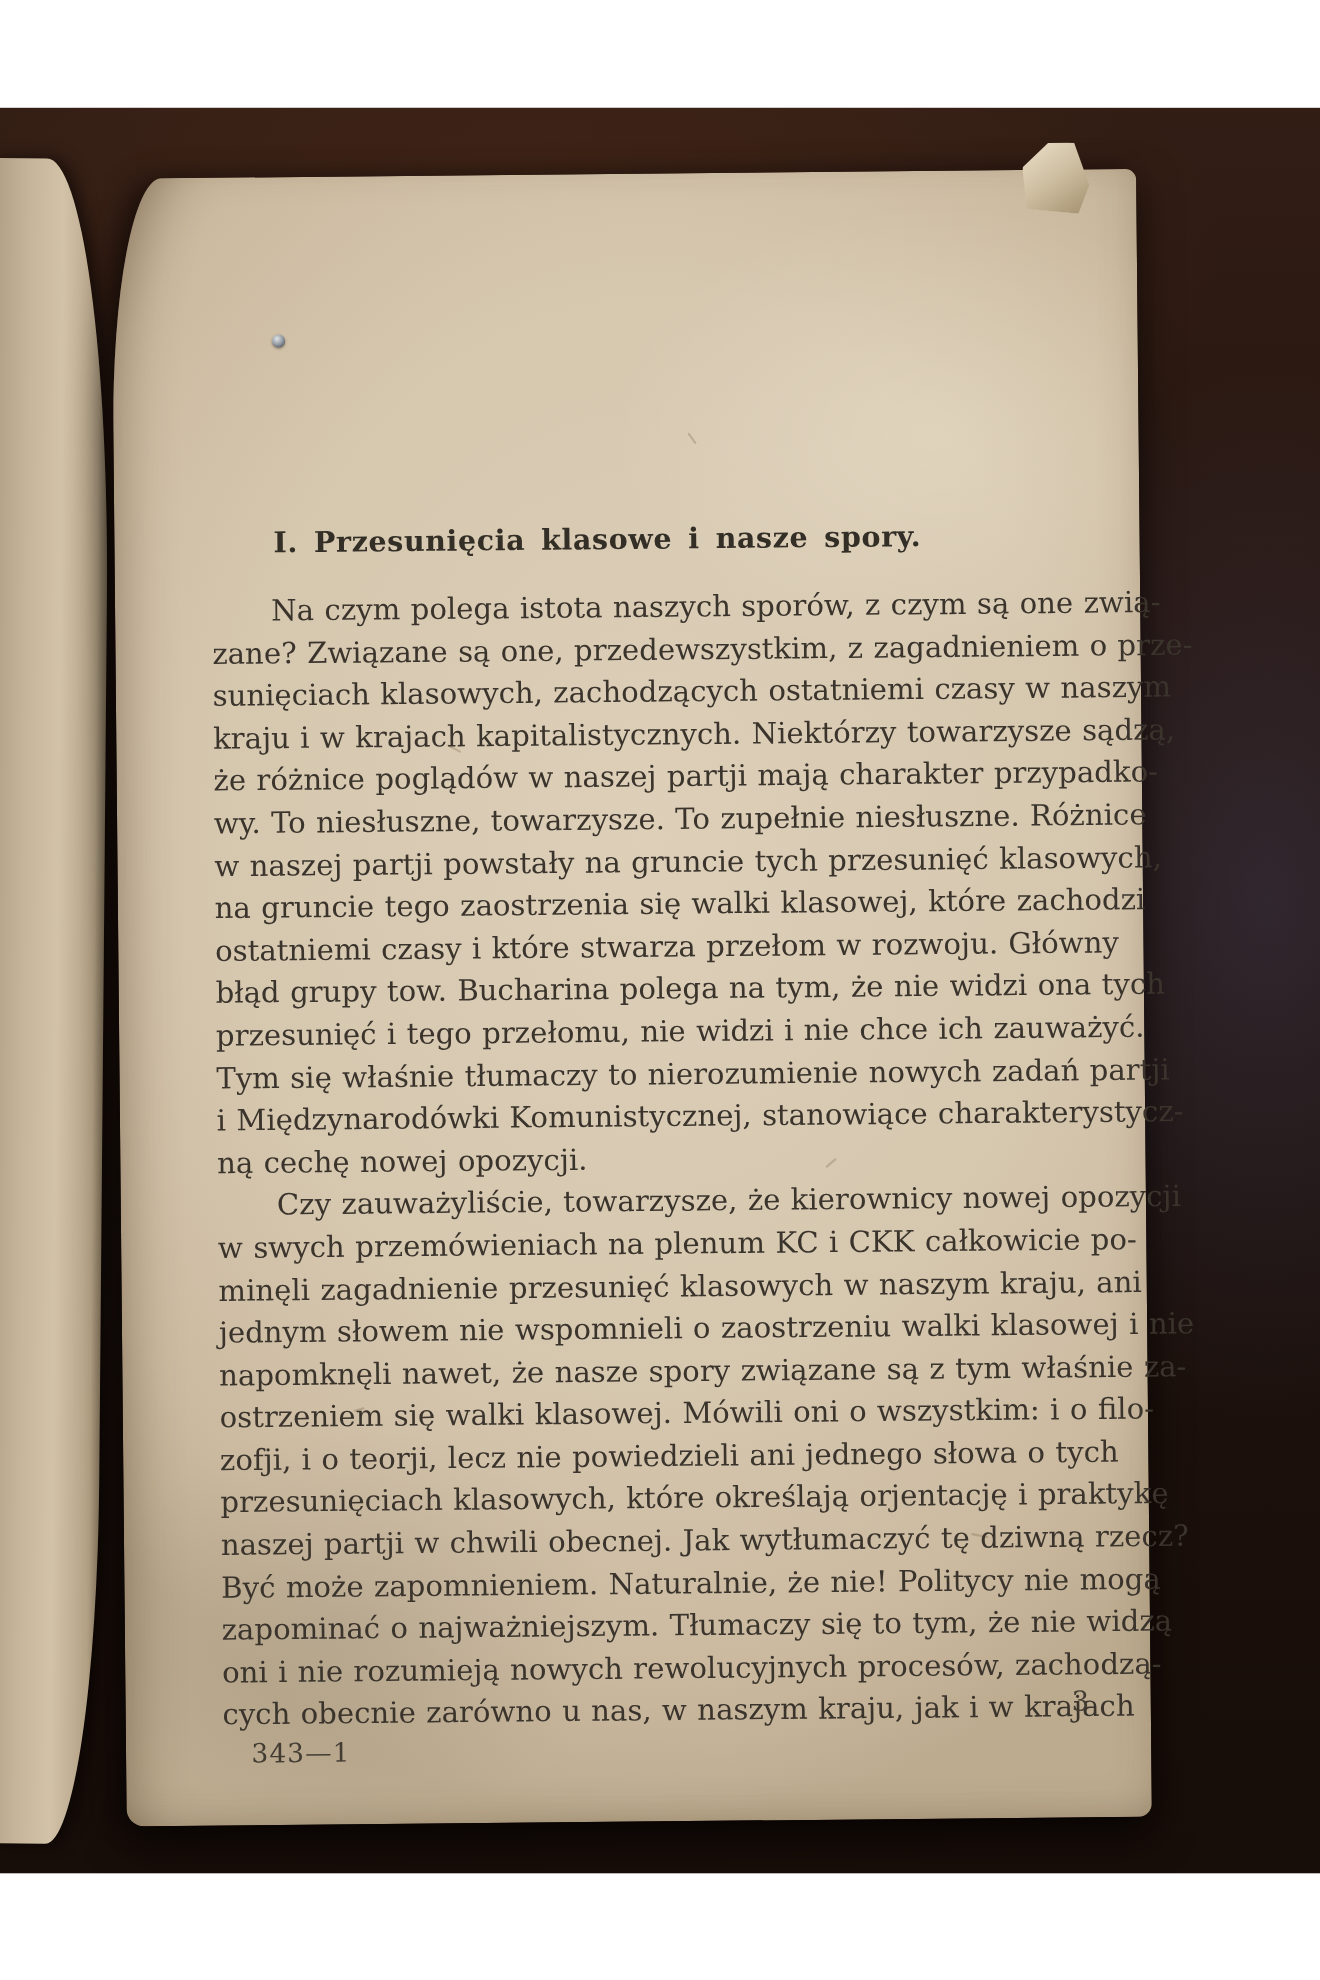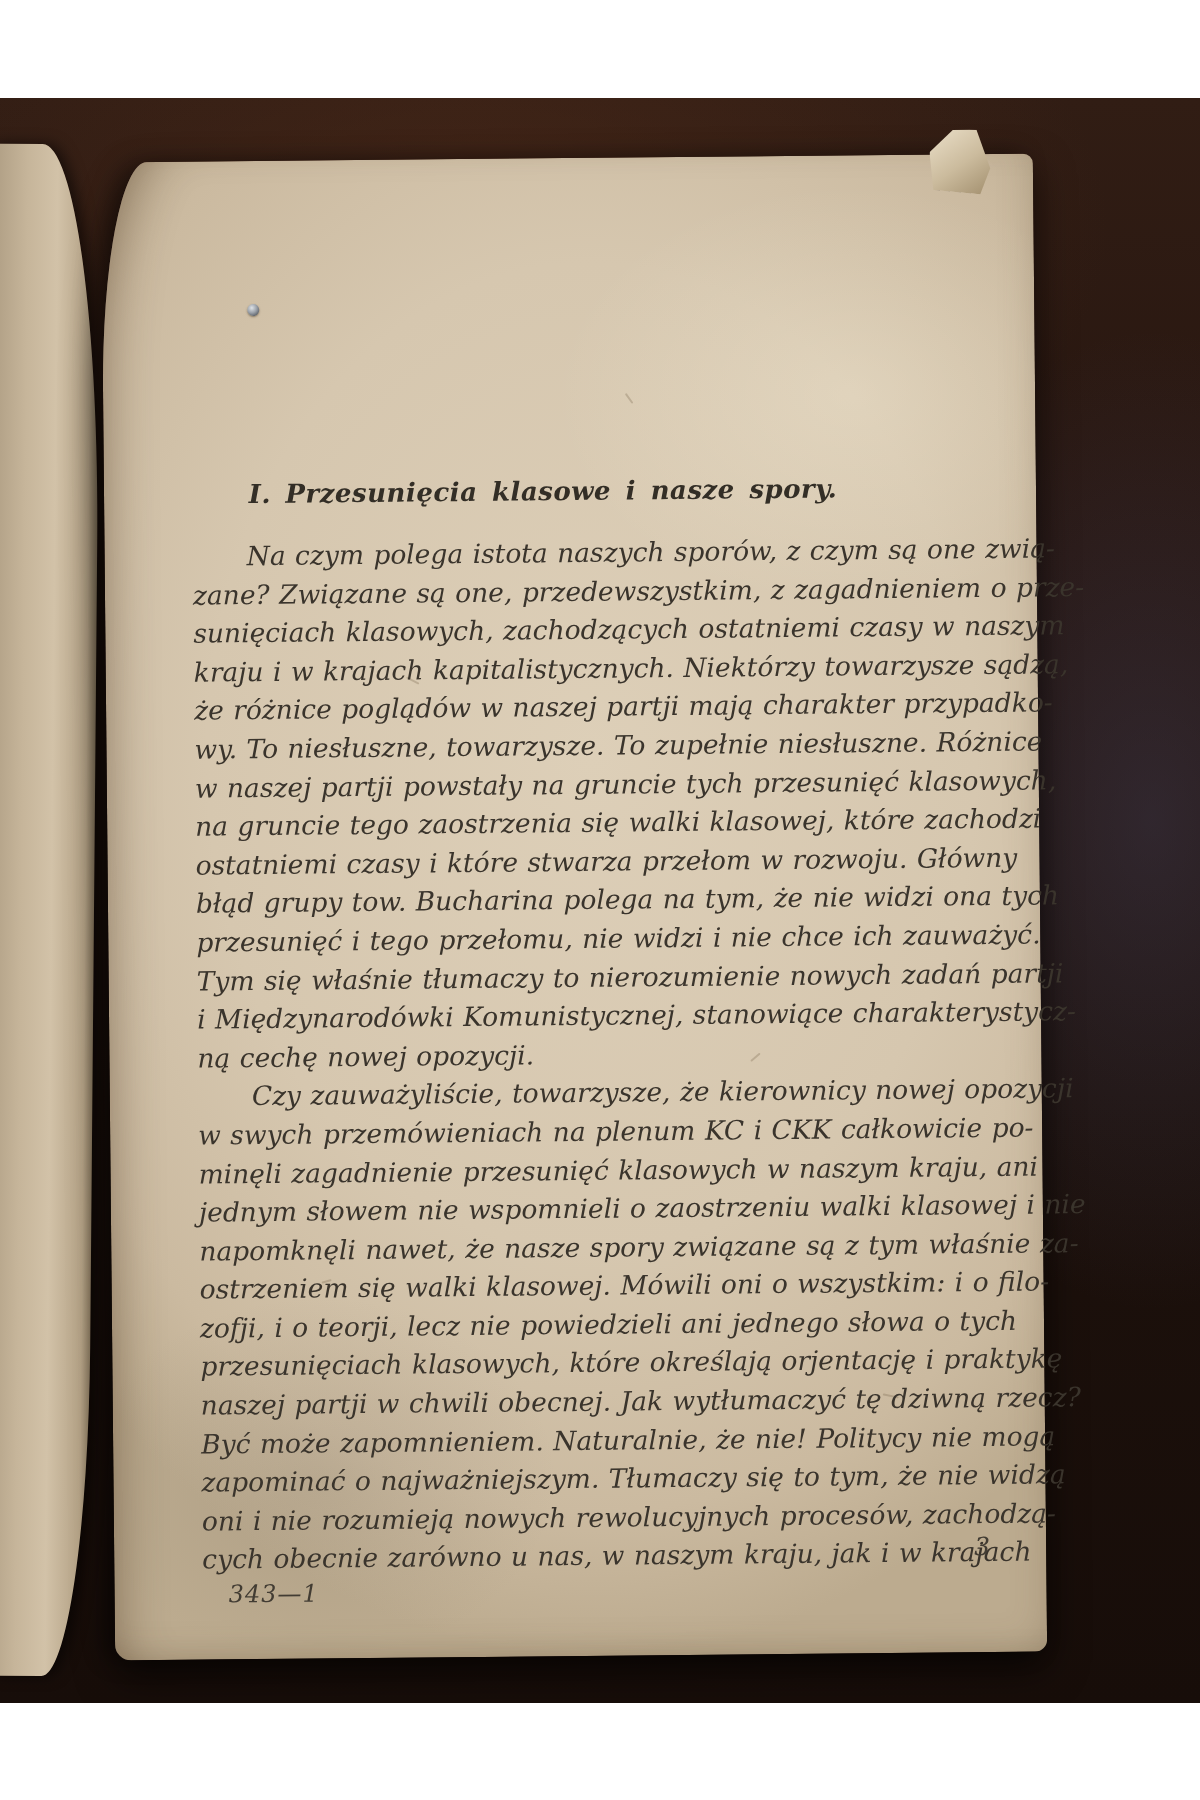--- a/index.html
+++ b/index.html
@@ -11,21 +11,20 @@
     font-family:"DejaVu Serif", serif;
   }
   
   .photo{
     position:absolute;left:0;top:98px;width:1200px;height:1605px;
     background:
       radial-gradient(ellipse 420px 700px at 96% 45%, rgba(72,70,98,.38), transparent 70%),
       radial-gradient(ellipse 900px 500px at 40% 8%, rgba(88,48,28,.45), transparent 70%),
       linear-gradient(180deg,#311d14 0%, #271610 28%, #1d110c 62%, #170d09 100%);
     overflow:hidden;
-    font-style:italic;
   }
   
   .under-pages{
     position:absolute;left:-18px;top:46px;width:112px;height:1532px;
     transform:rotate(.5deg);
     background:linear-gradient(90deg,#ab9a80 0%,#c6b59a 35%,#d2c2a8 62%,#b4a286 92%,#8d7c62 100%);
     border-radius:0 58px 46px 22px / 0 400px 330px 90px;
     box-shadow:6px 0 14px rgba(0,0,0,.55);
   }
   

